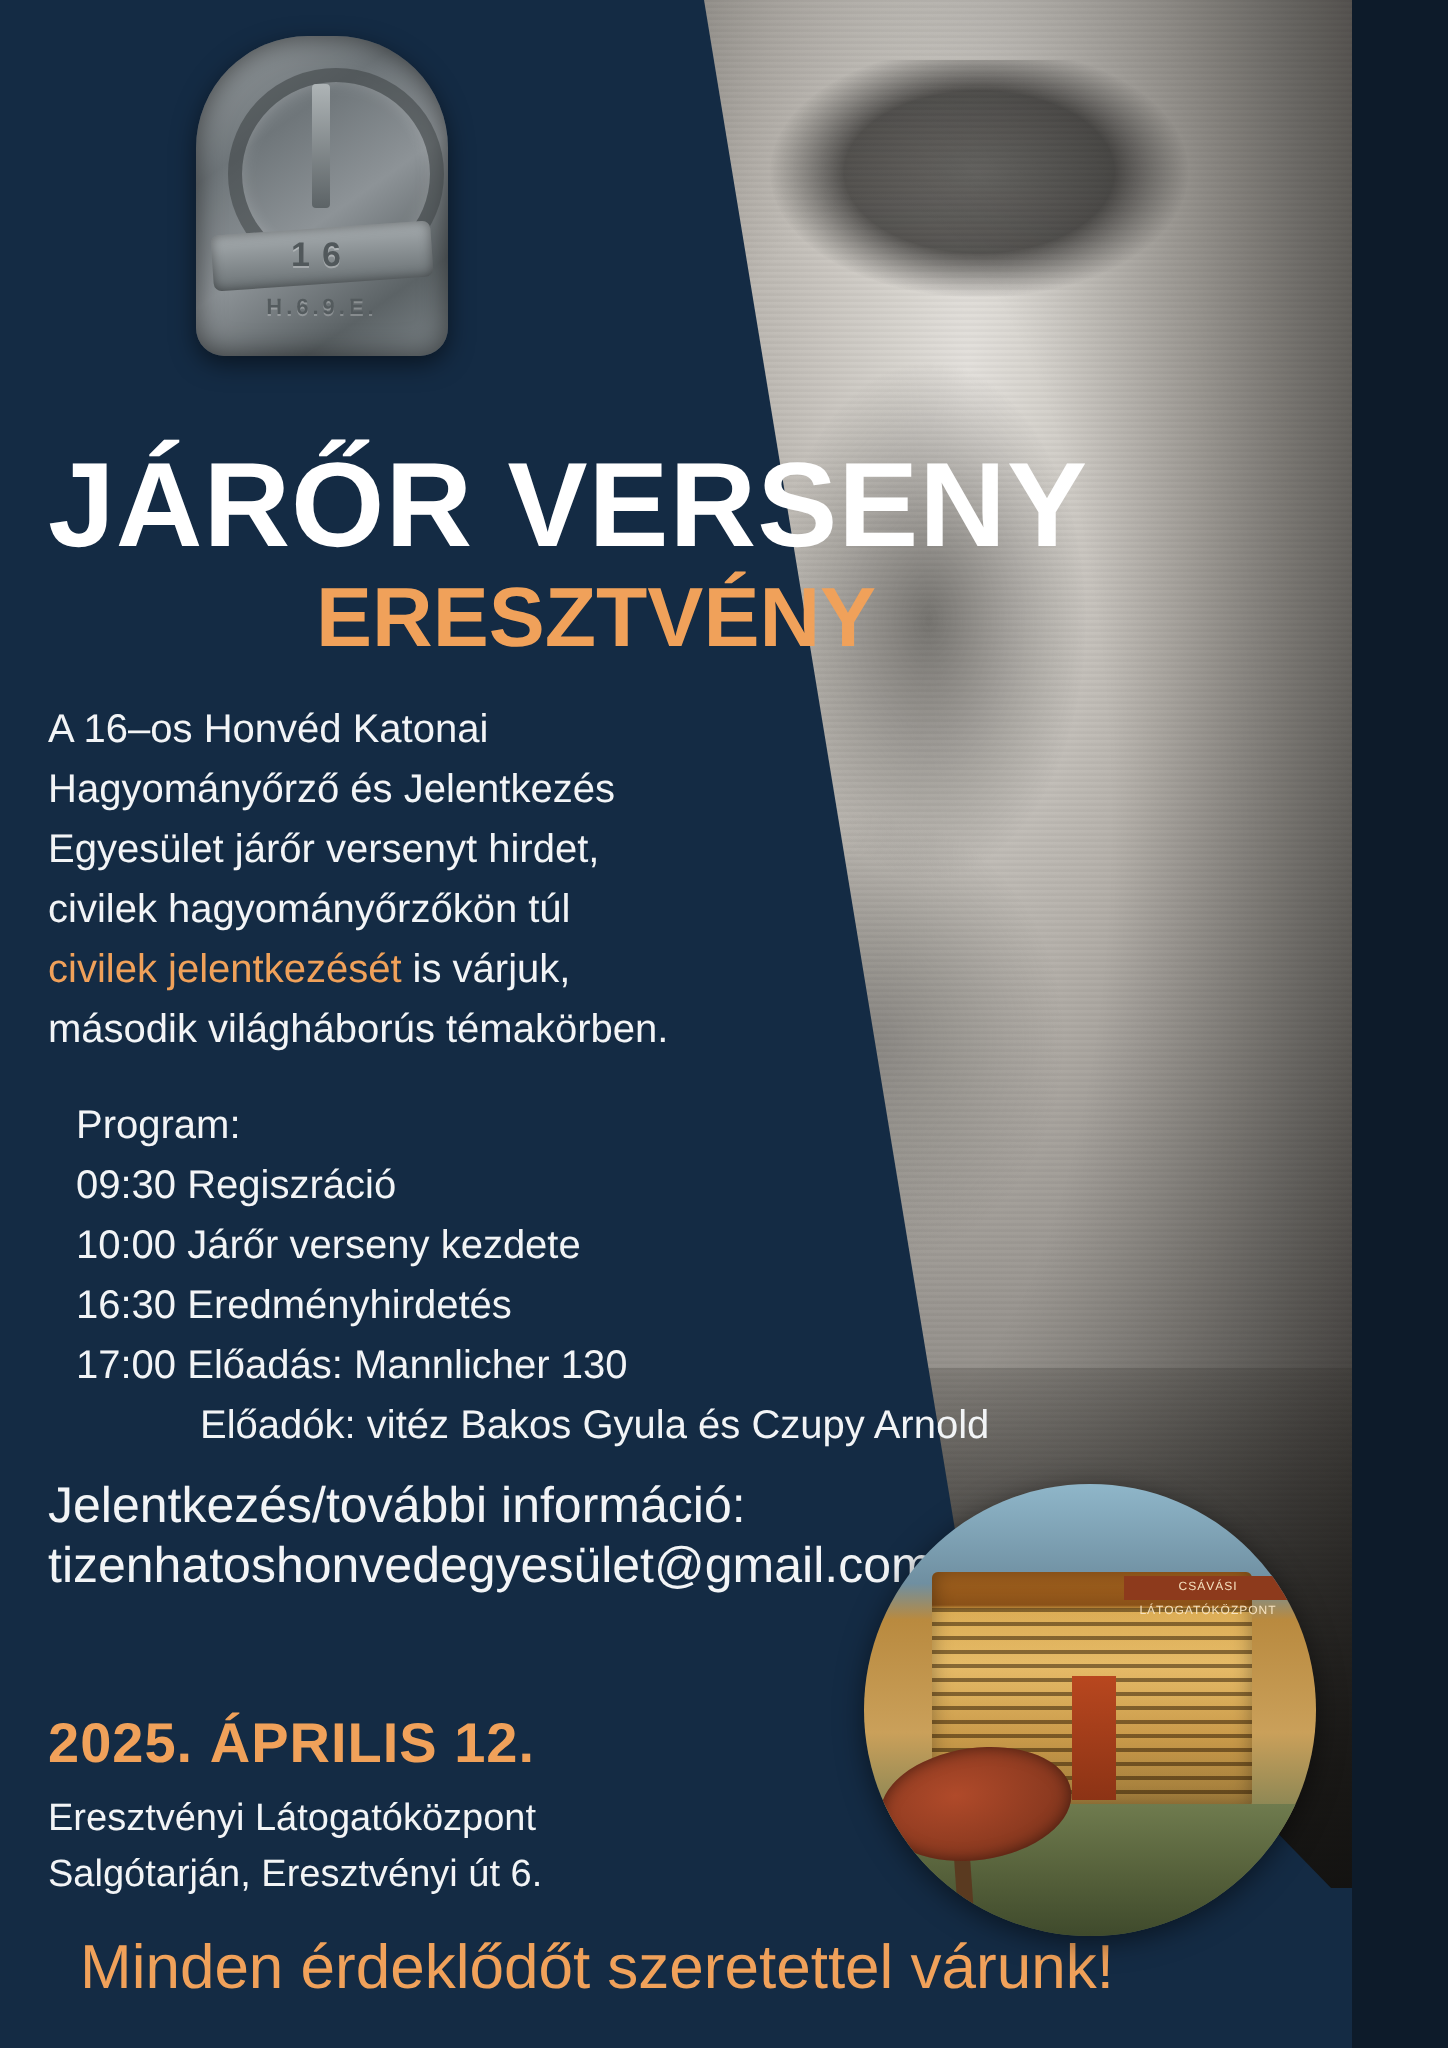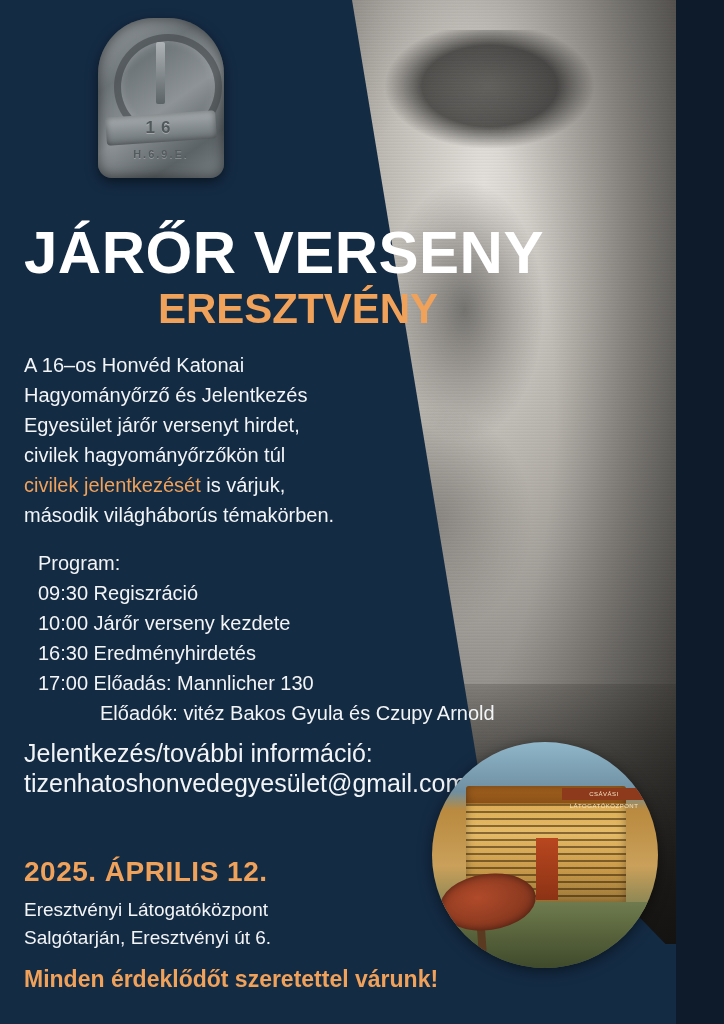--- a/index.html
+++ b/index.html
@@ -223,24 +223,24 @@
     position: absolute;
     left: 24px;
     top: 896px;
     width: 460px;
     font-size: 19px;
     line-height: 28px;
     color: #f2f4f6;
   }
   .cta {
     position: absolute;
-    left: 24px;
+    left: 40px;
     top: 966px;
-    font-size: 23px;
-    font-weight: 700;
+    font-size: 31px;
+    font-weight: 400;
     color: #f0a15a;
   }
 
   
   .circle-photo {
     position: absolute;
     right: 18px;
     bottom: 56px;
     width: 226px;
     height: 226px;

